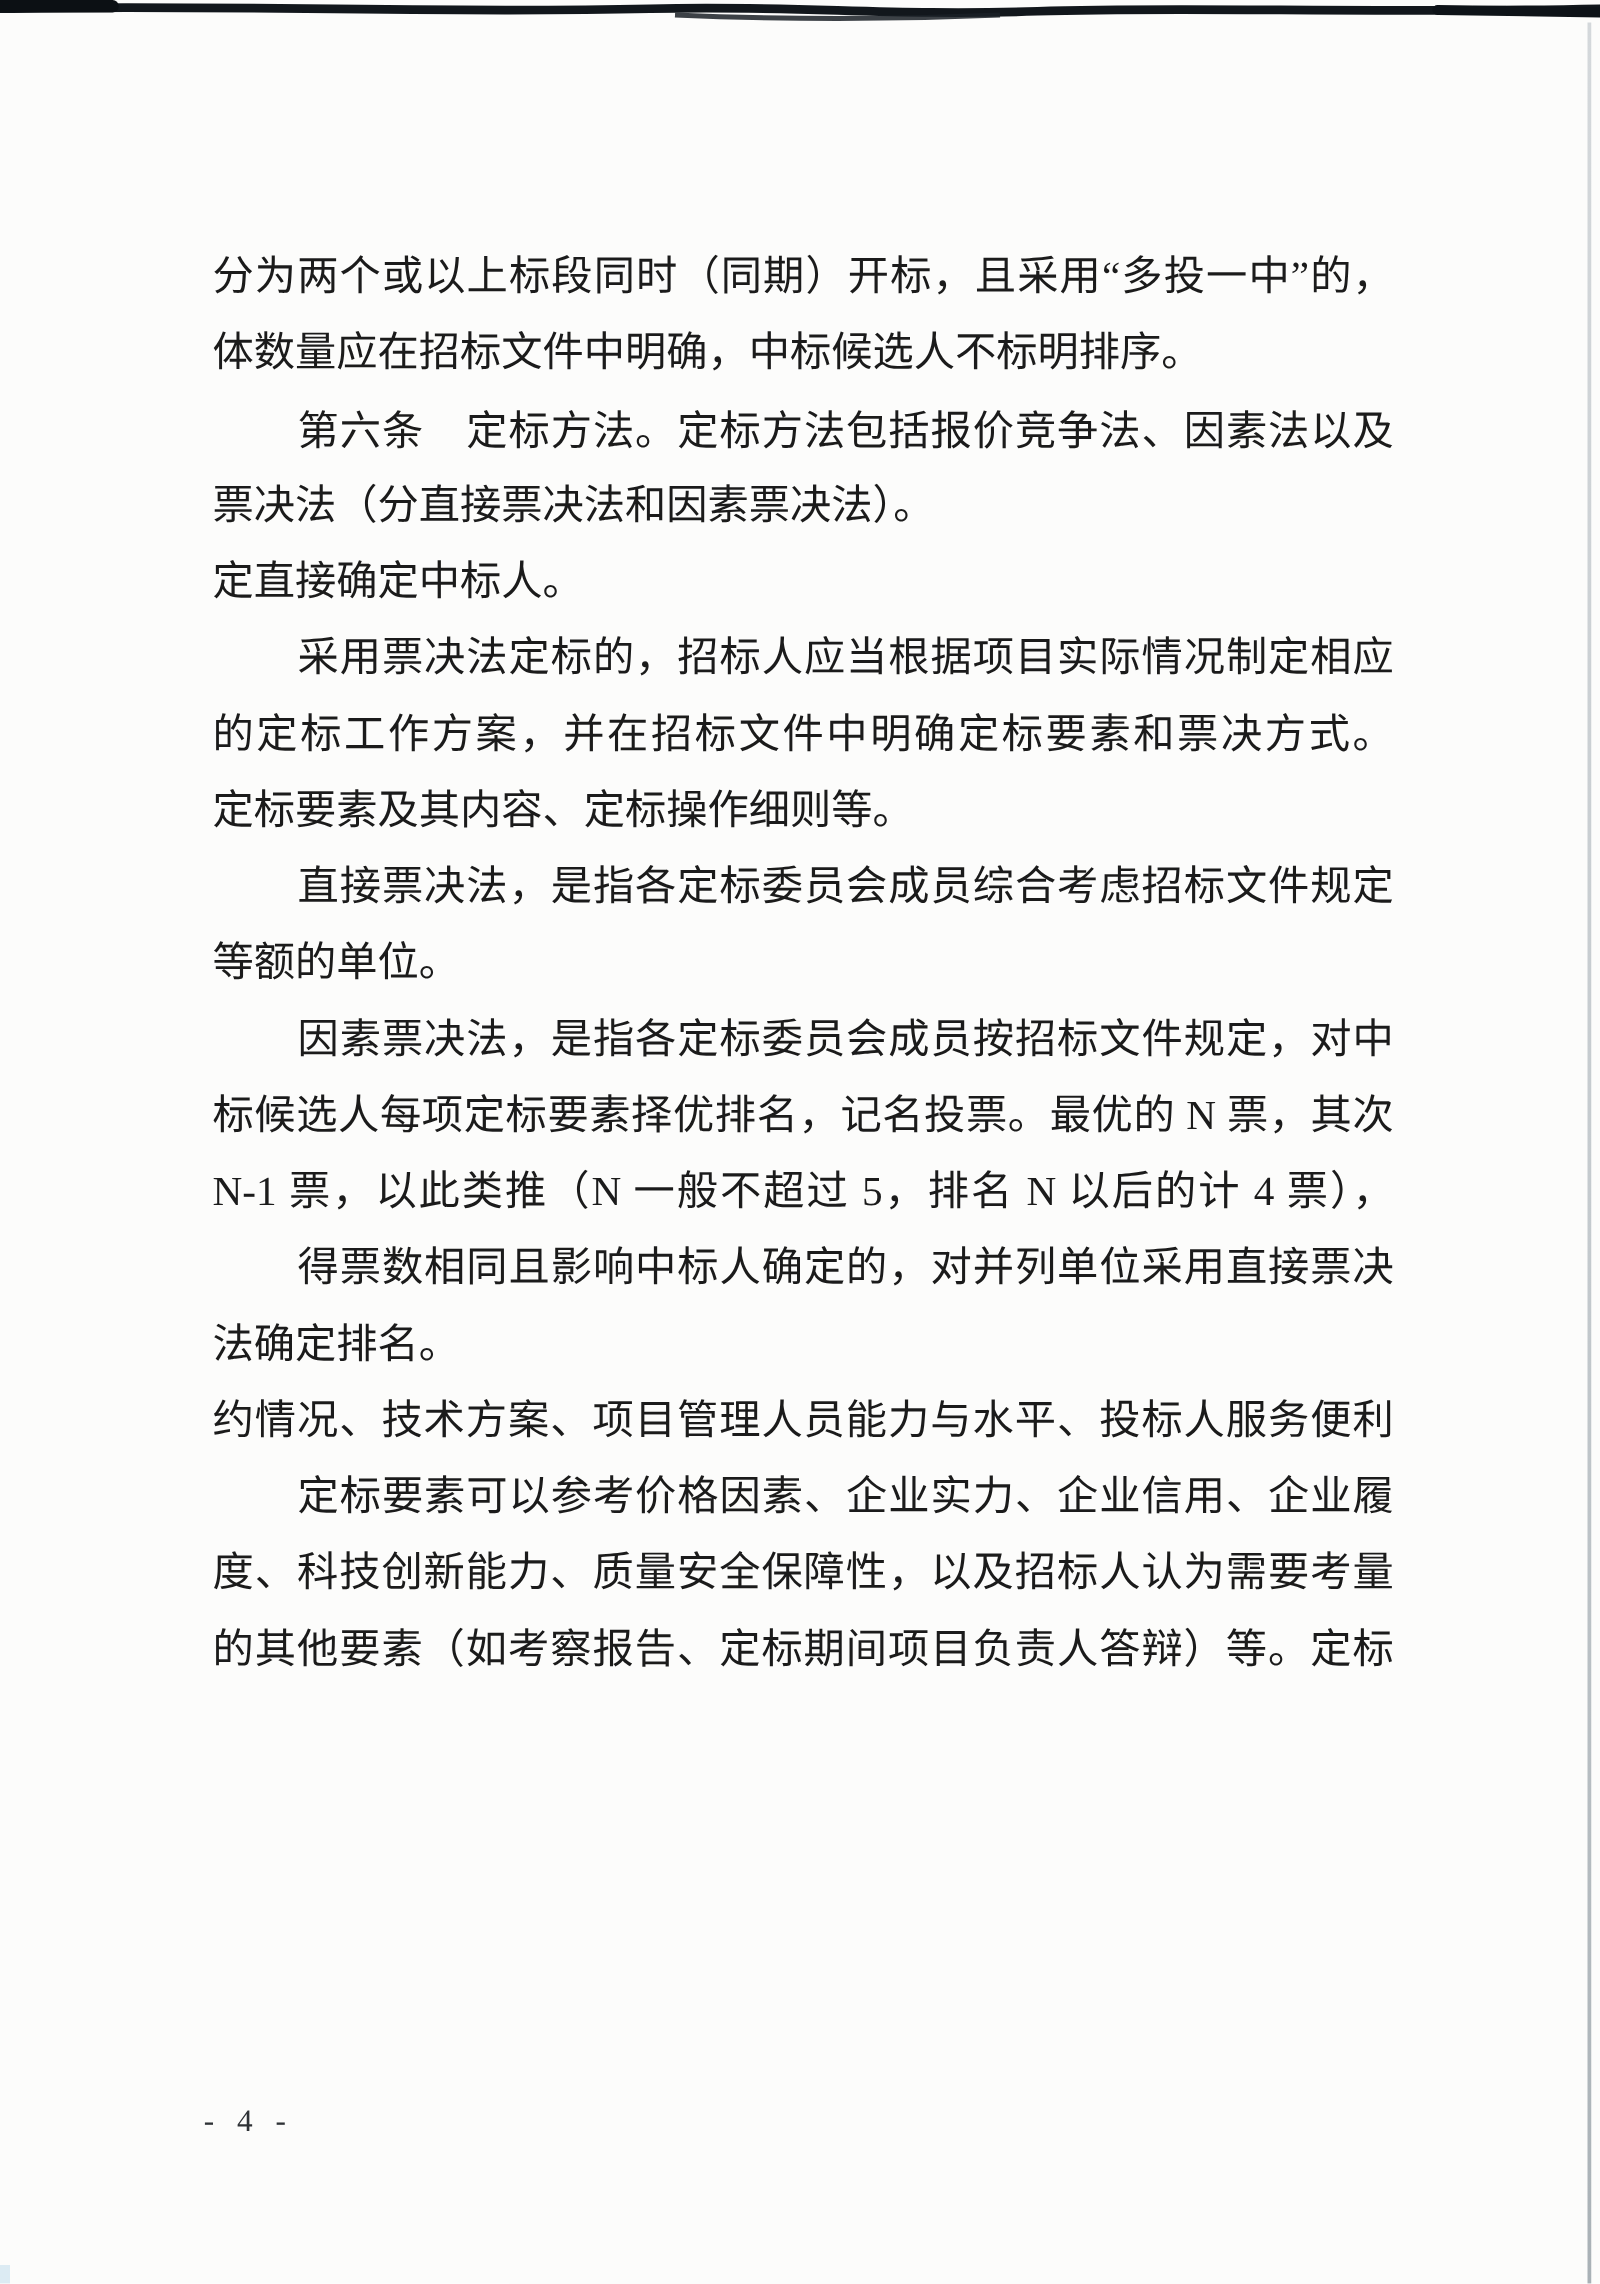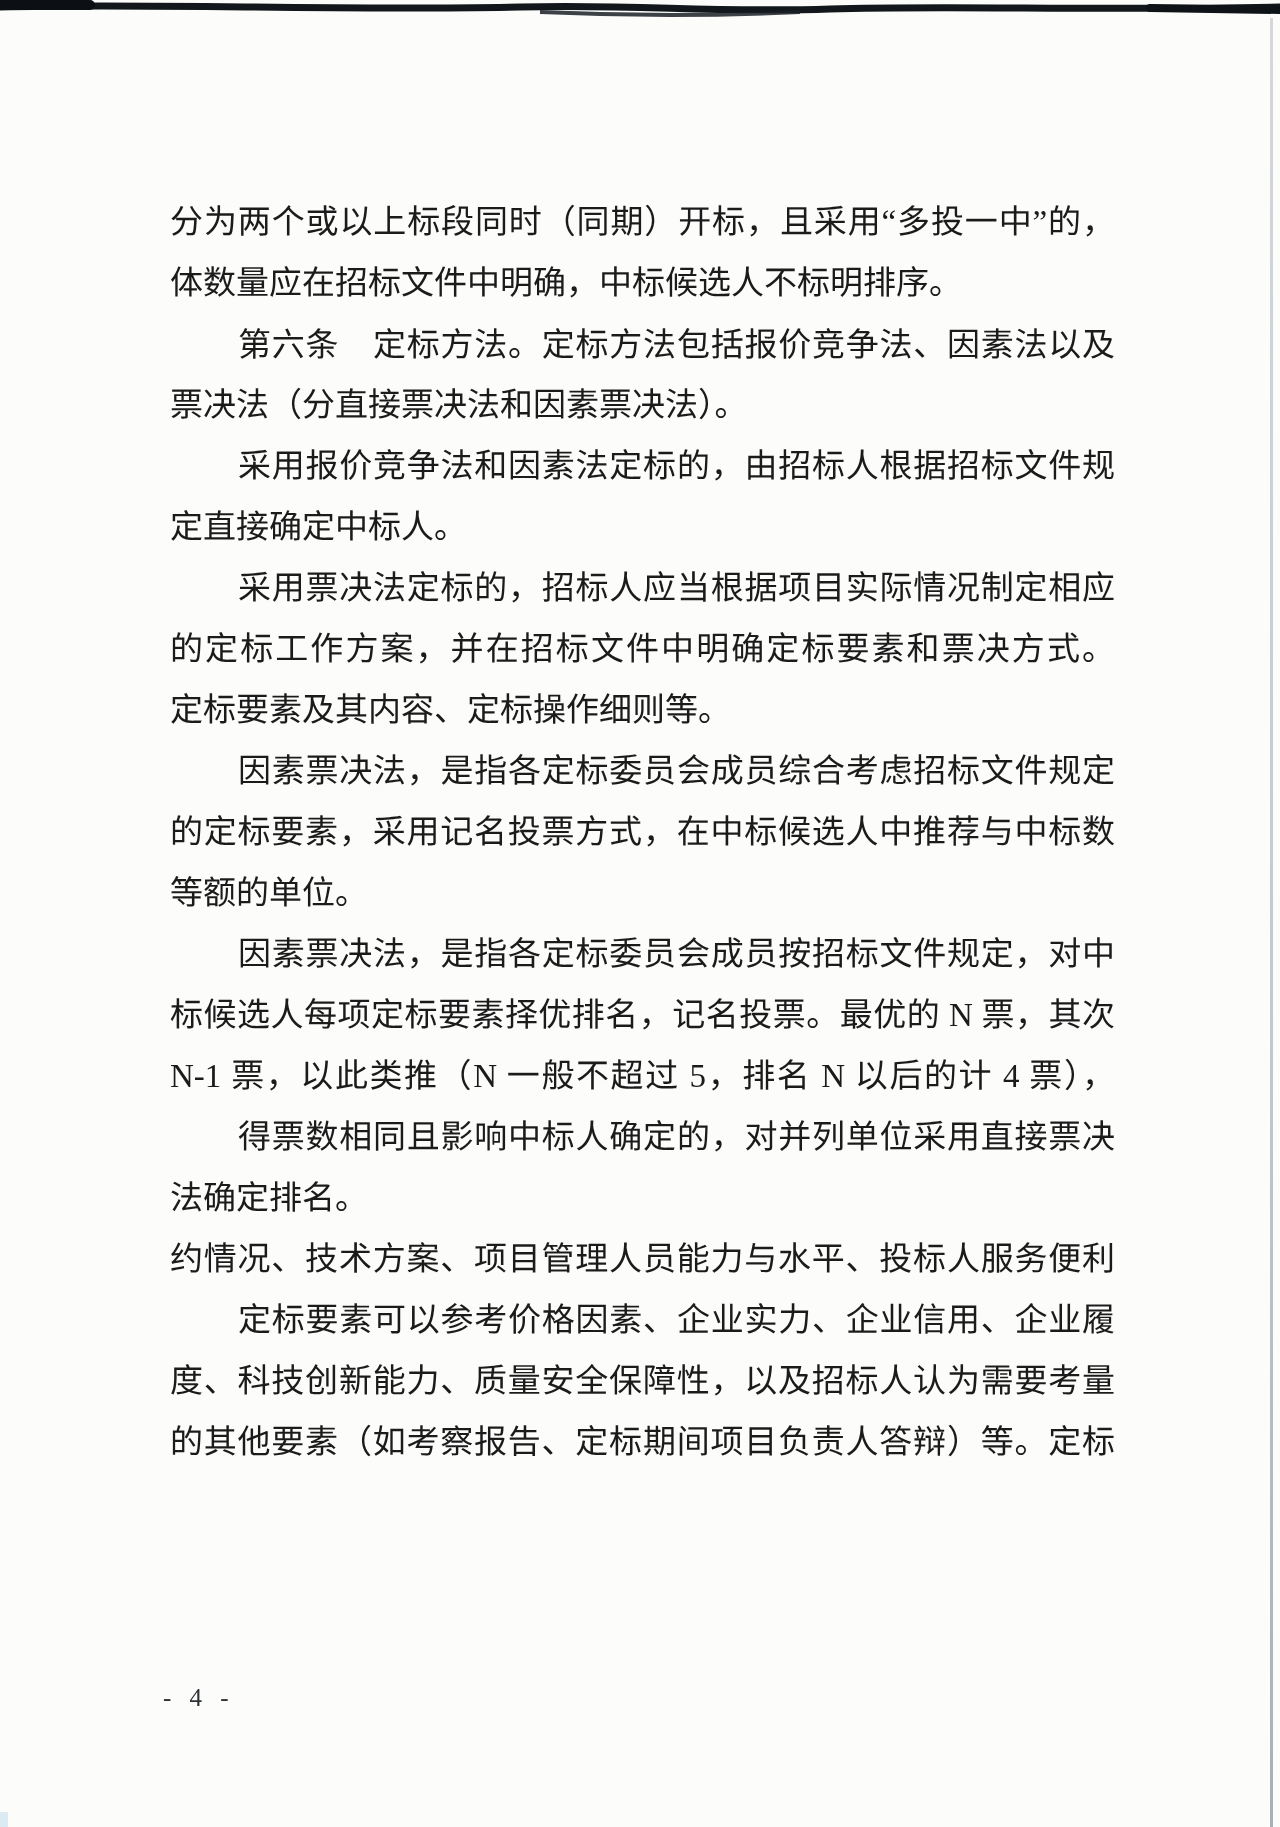--- a/index.html
+++ b/index.html
@@ -86,27 +86,25 @@
   </svg>
 
   <div class="right-edge-line"></div>
   <div class="corner-artifact"></div>
 
   <div class="doc-body" id="doc-body">
       <div class="line fill"><span class="seg">分为两个或以上标段同时（同期）开标，且采用“多投一中”的，</span></div>
       <div class="line"><span class="seg">体数量应在招标文件中明确，中标候选人不标明排序。</span></div>
       <div class="line fill indent"><span class="seg bold">第六条　定标方法。</span><span class="seg">定标方法包括报价竞争法、因素法以及</span></div>
       <div class="line"><span class="seg">票决法（分直接票决法和因素票决法）。</span></div>
-      <div class="line fill indent"><span class="seg">采用报价竞争法和因素法定标的，由招标人根据招标文件规</span></div>
       <div class="line"><span class="seg">定直接确定中标人。</span></div>
       <div class="line fill indent"><span class="seg">采用票决法定标的，招标人应当根据项目实际情况制定相应</span></div>
       <div class="line fill"><span class="seg">的定标工作方案，并在招标文件中明确定标要素和票决方式。</span></div>
       <div class="line"><span class="seg">定标要素及其内容、定标操作细则等。</span></div>
-      <div class="line fill indent"><span class="seg">因素票决法，是指各定标委员会成员综合考虑招标文件规定</span></div>
-      <div class="line fill"><span class="seg">的定标要素，采用记名投票方式，在中标候选人中推荐与中标数</span></div>
+      <div class="line fill indent"><span class="seg">直接票决法，是指各定标委员会成员综合考虑招标文件规定</span></div>
       <div class="line"><span class="seg">等额的单位。</span></div>
       <div class="line fill indent"><span class="seg">因素票决法，是指各定标委员会成员按招标文件规定，对中</span></div>
       <div class="line fill"><span class="seg">标候选人每项定标要素择优排名，记名投票。最优的 N 票，其次</span></div>
       <div class="line fill"><span class="seg">N-1 票，以此类推（N 一般不超过 5，排名 N 以后的计 4 票），</span></div>
       <div class="line fill indent"><span class="seg">得票数相同且影响中标人确定的，对并列单位采用直接票决</span></div>
       <div class="line"><span class="seg">法确定排名。</span></div>
       <div class="line fill"><span class="seg">约情况、技术方案、项目管理人员能力与水平、投标人服务便利</span></div>
       <div class="line fill indent"><span class="seg">定标要素可以参考价格因素、企业实力、企业信用、企业履</span></div>
       <div class="line fill"><span class="seg">度、科技创新能力、质量安全保障性，以及招标人认为需要考量</span></div>
       <div class="line fill"><span class="seg">的其他要素（如考察报告、定标期间项目负责人答辩）等。定标</span></div>

